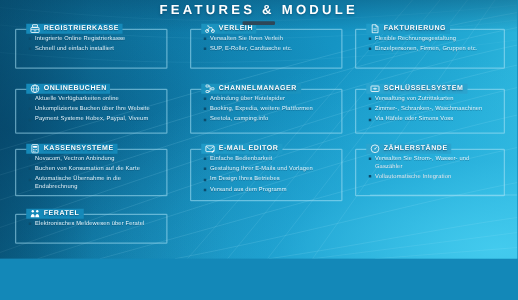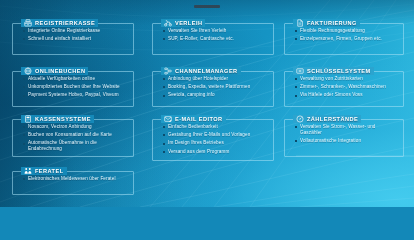--- a/index.html
+++ b/index.html
@@ -127,20 +127,21 @@
       <path d="M0 20 C 100 30, 220 40, 414 16"></path>
       <path d="M0 42 C 110 52, 230 56, 414 32"></path>
     </g>
     <line x1="296" y1="156" x2="414" y2="156" stroke="#cdf2ff" stroke-width="0.7" opacity="0.55"></line>
   </svg>
   <div class="bg-vign"></div>
   <div class="bg-top"></div>
 </div>
 
 <div id="title-wrap">
+  <div id="title">FEATURES &amp; MODULE</div>
   <div id="title-rule"></div>
 </div>
 
 <div id="grid">
 
   <div class="card" style="left:0px;  top:4px;  width:122px; height:32px;">
     <div class="frame"></div>
     <div class="card-head" style="background:#1589b9;">
       <span class="ico">
         <svg viewBox="0 0 16 16">

